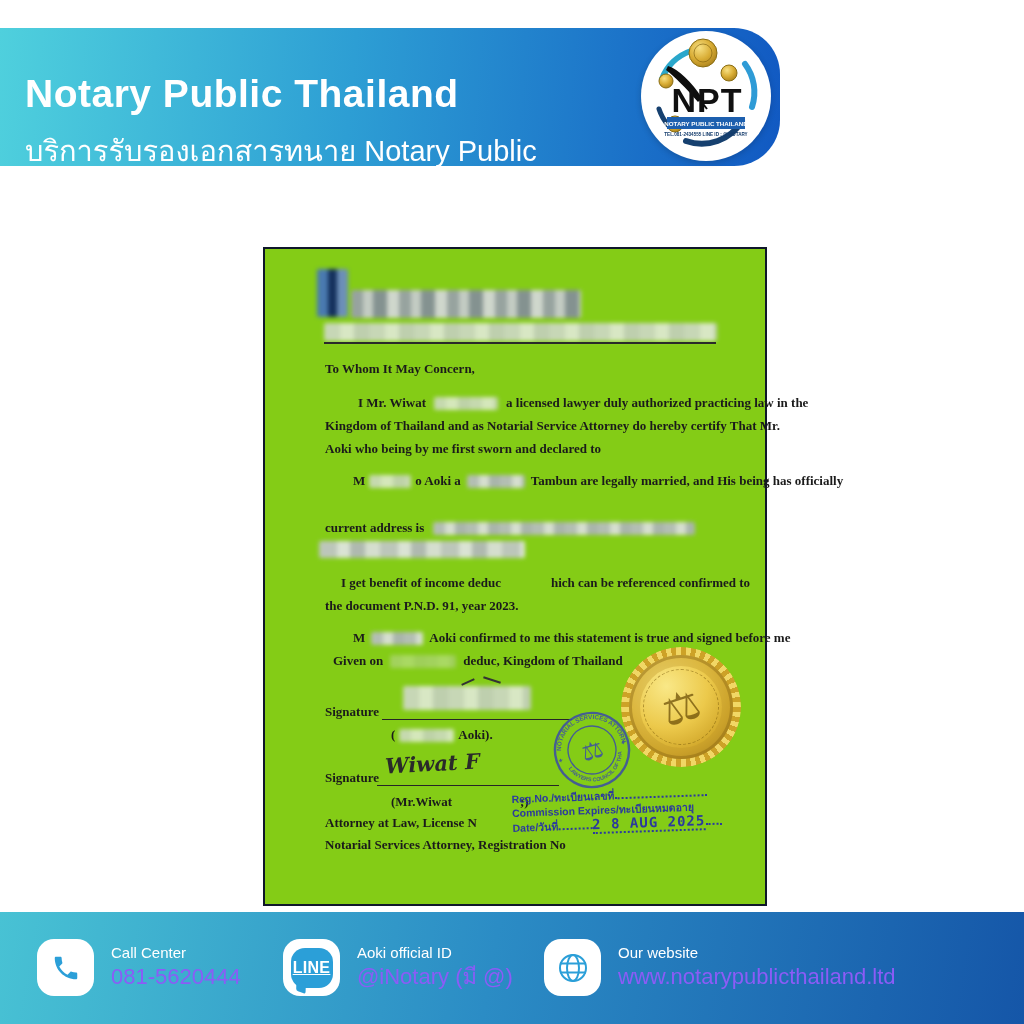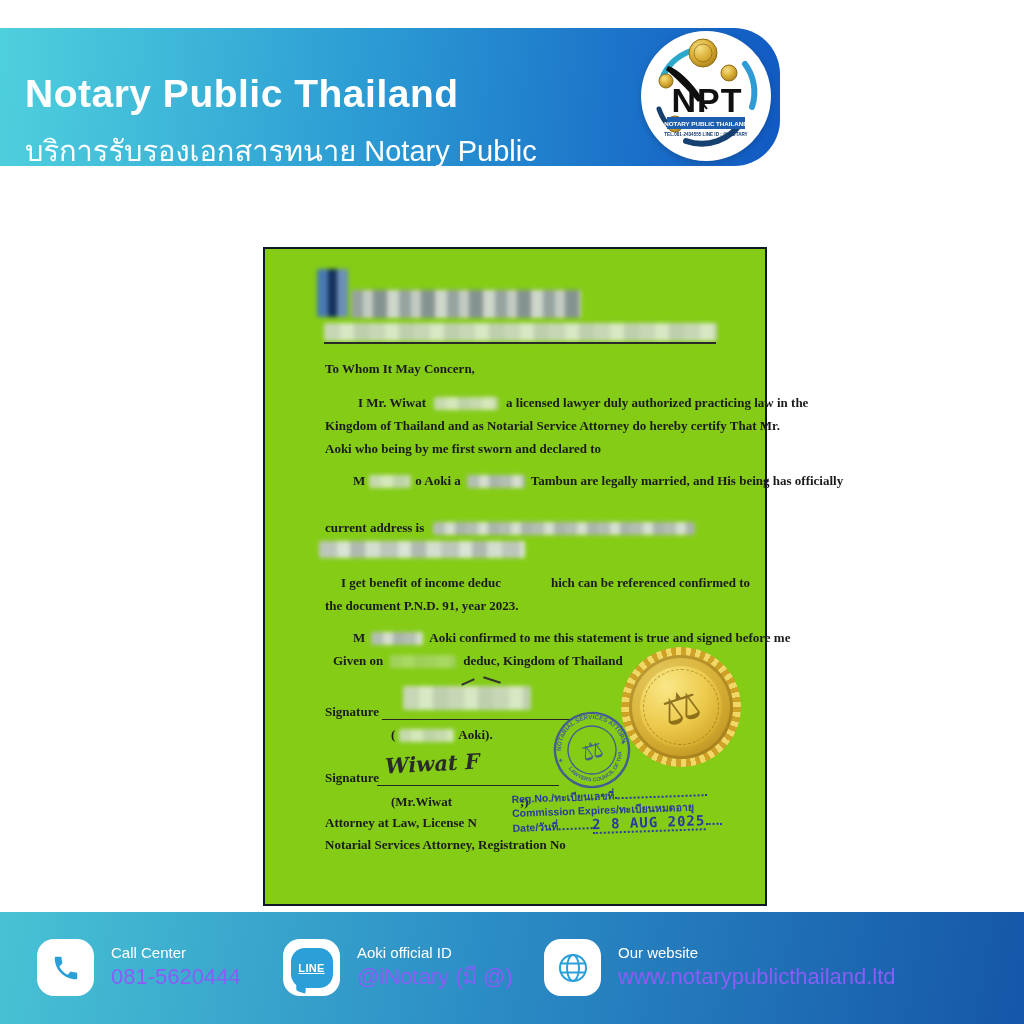--- a/index.html
+++ b/index.html
@@ -63,21 +63,21 @@
     background:linear-gradient(100deg,#48c2d4 0%,#2b8cc5 48%,#1556a8 100%);}
   .contact{position:absolute;top:939px;display:flex;align-items:center;gap:17px;}
   .contact-icon{width:57px;height:57px;background:#fff;border-radius:17px;
     display:flex;align-items:center;justify-content:center;flex:0 0 auto;}
   .contact-label{color:#fff;font-size:15px;font-weight:400;line-height:17px;}
   .contact-value{color:#8b5cf6;font-size:22px;font-weight:500;line-height:31px;white-space:nowrap;}
   .line-bubble{position:relative;width:42px;height:40px;background:#2b9fd8;border-radius:14px;
     display:flex;align-items:center;justify-content:center;}
   .line-bubble::after{content:"";position:absolute;left:5px;bottom:-4px;width:10px;height:10px;
     background:#2b9fd8;transform:rotate(20deg) skew(18deg);border-radius:2px;}
-  .line-word{color:#fff;font-size:11px;font-weight:bold;letter-spacing:.3px;text-decoration:underline;}
+  .line-word{color:#fff;font-size:16px;font-weight:bold;letter-spacing:.3px;text-decoration:underline;}
 </style>
 </head>
 <body>
 
 <div class="canvas">
 
   <div class="header-banner">
     <div class="header-title">Notary Public Thailand</div>
     <div class="header-subtitle">บริการรับรองเอกสารทนาย Notary Public</div>
   </div>

